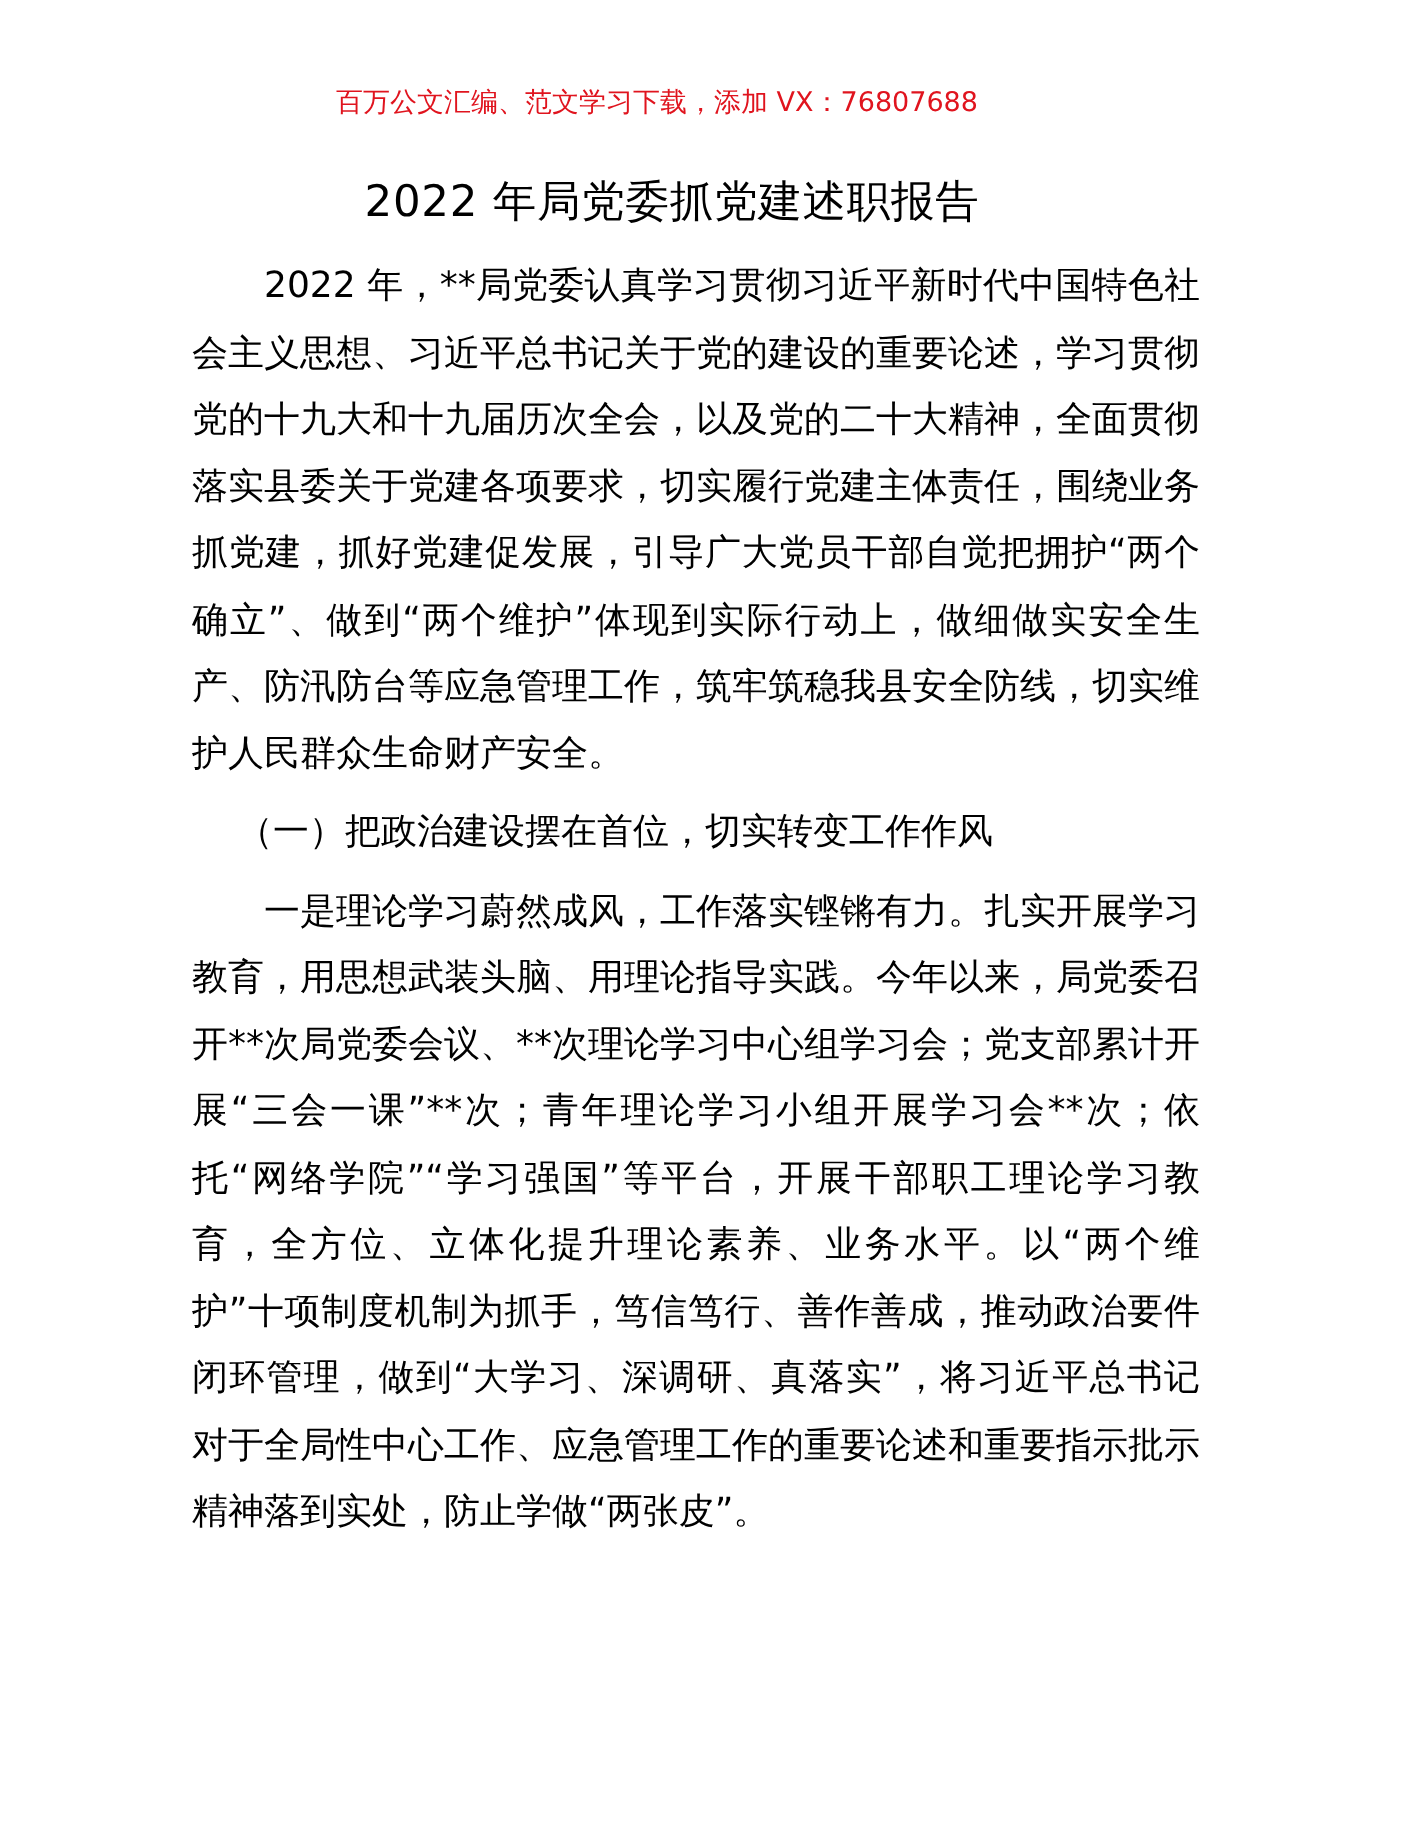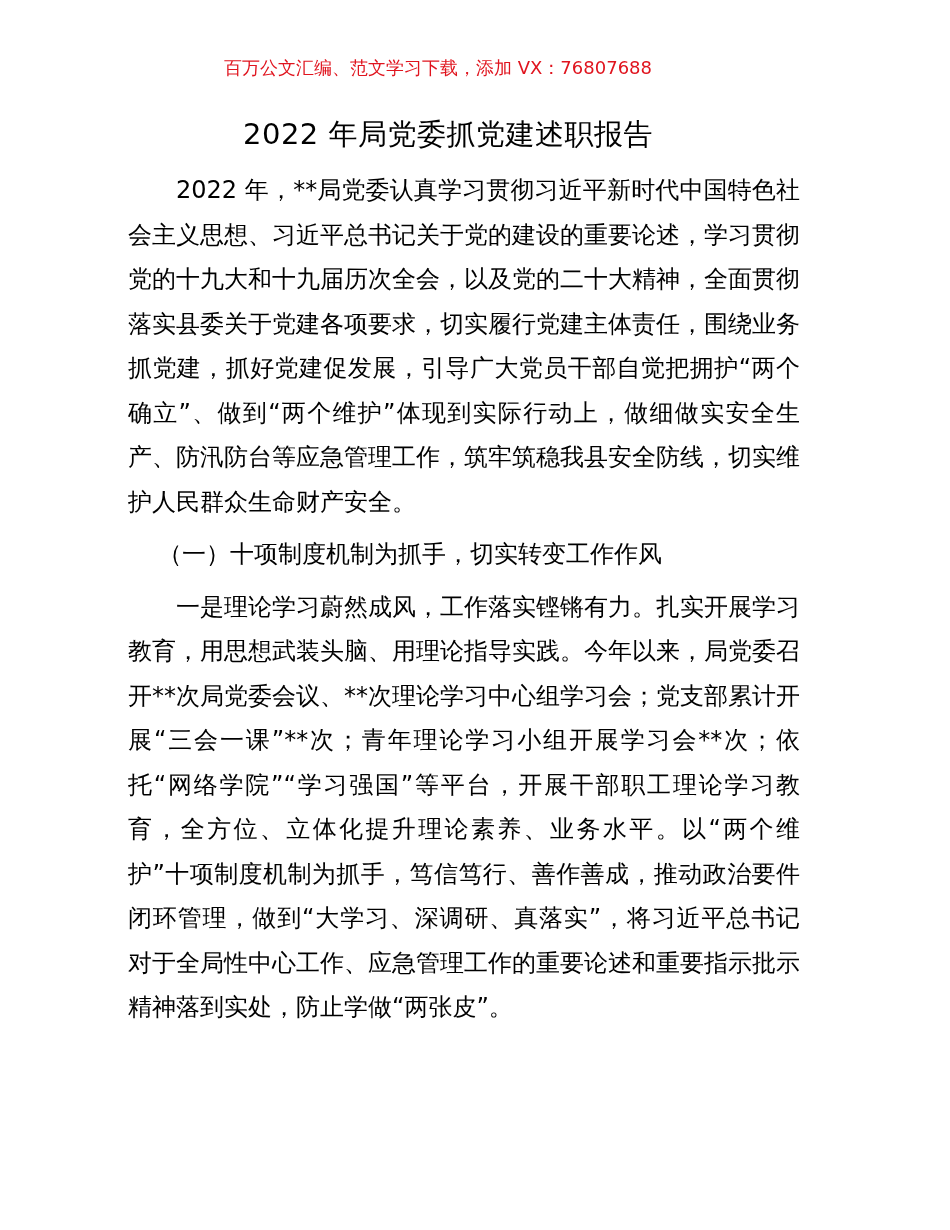--- a/index.html
+++ b/index.html
@@ -64,15 +64,15 @@
   </style>
 </head>
 <body>
 
 <div class="header-note">百万公文汇编、范文学习下载，添加 VX：76807688</div>
 
 <div class="doc-title">2022 年局党委抓党建述职报告</div>
 
 <div class="body-area">
   <p class="para">2022 年，**局党委认真学习贯彻习近平新时代中国特色社会主义思想、习近平总书记关于党的建设的重要论述，学习贯彻党的十九大和十九届历次全会，以及党的二十大精神，全面贯彻落实县委关于党建各项要求，切实履行党建主体责任，围绕业务抓党建，抓好党建促发展，引导广大党员干部自觉把拥护“两个确立”、做到“两个维护”体现到实际行动上，做细做实安全生产、防汛防台等应急管理工作，筑牢筑稳我县安全防线，切实维护人民群众生命财产安全。</p>
-  <p class="heading-2">（一）十项制度机制为抓手，切实转变工作作风</p>
+  <p class="heading-2">（一）把政治建设摆在首位，切实转变工作作风</p>
   <p class="para para-gap">一是理论学习蔚然成风，工作落实铿锵有力。扎实开展学习教育，用思想武装头脑、用理论指导实践。今年以来，局党委召开**次局党委会议、**次理论学习中心组学习会；党支部累计开展“三会一课”**次；青年理论学习小组开展学习会**次；依托“网络学院”“学习强国”等平台，开展干部职工理论学习教育，全方位、立体化提升理论素养、业务水平。以“两个维护”十项制度机制为抓手，笃信笃行、善作善成，推动政治要件闭环管理，做到“大学习、深调研、真落实”，将习近平总书记对于全局性中心工作、应急管理工作的重要论述和重要指示批示精神落到实处，防止学做“两张皮”。</p>
 </div>
 
 </body></html>

